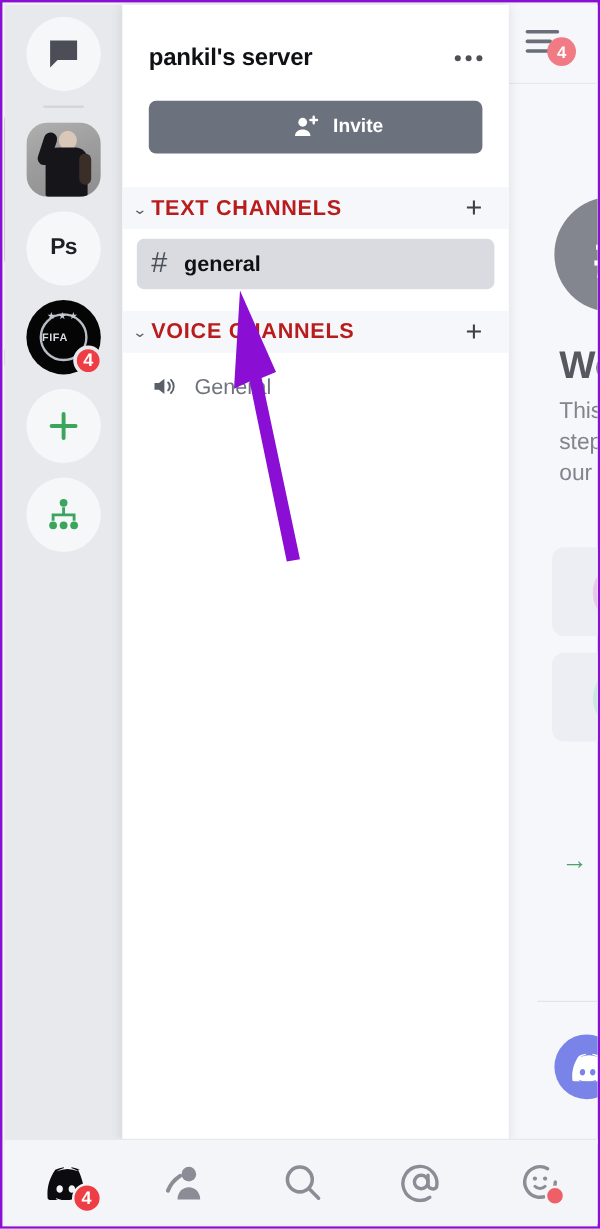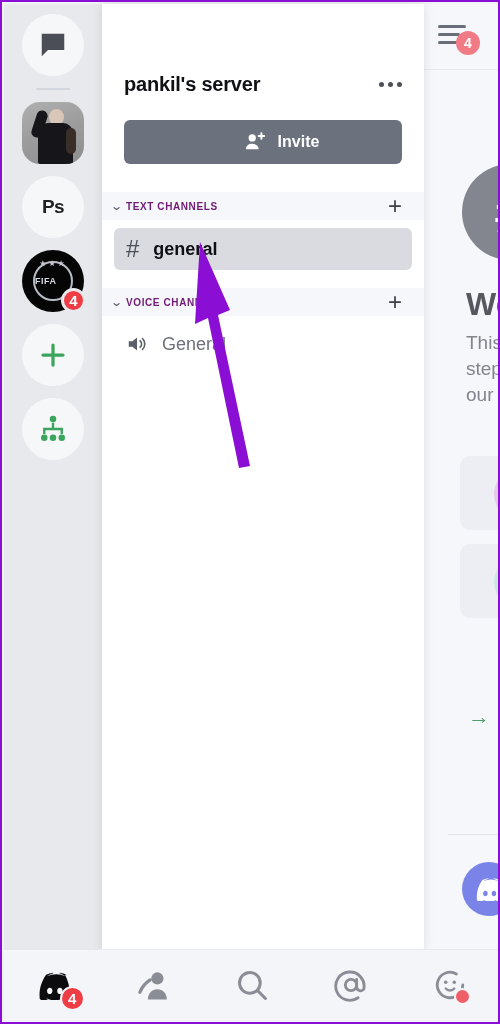--- a/index.html
+++ b/index.html
@@ -124,21 +124,20 @@
     width: 322px; height: 949px;
     background: #ffffff;
     border-radius: 0 0 0 0;
     box-shadow: 0 0 10px rgba(0,0,0,0.10);
     z-index: 5;
   }
   .panel-header {
     display:flex; align-items:center; justify-content:space-between;
     padding: 22px 22px 0 22px;
     height: 66px;
-    margin-top: 36px;
   }
   .server-title {
     font-size: 20px; font-weight: bold; color: #101114;
     letter-spacing: -0.2px;
   }
   .dots { display:flex; gap:4px; padding:6px 0; cursor:pointer; }
   .dots span { width:5px; height:5px; border-radius:50%; background:#4e5058; }
 
   .invite-btn {
     margin: 14px 22px 0 22px;
@@ -154,22 +153,22 @@
     display:flex; align-items:center;
     margin-top: 28px;
     padding: 7px 22px 7px 10px;
     background: #f6f7fa;
   }
   .chev {
     font-size: 12px; color: #5c6069; width:14px;
     display:inline-block; transform: scaleX(1.3);
   }
   .section-label {
-    font-size: 10px; font-weight: bold; letter-spacing: 0.6px;
-    color: #701a75; flex: 1;
+    font-size: 18px; font-weight: bold; letter-spacing: 0.6px;
+    color: #b91c1c; flex: 1;
   }
   .plus {
     font-size: 24px; color: #3d4046; line-height: 14px; font-weight:300;
     cursor:pointer;
   }
 
   .chan-row {
     display:flex; align-items:center; gap:14px;
     margin: 8px 12px 0 12px;
     padding: 9px 12px;

